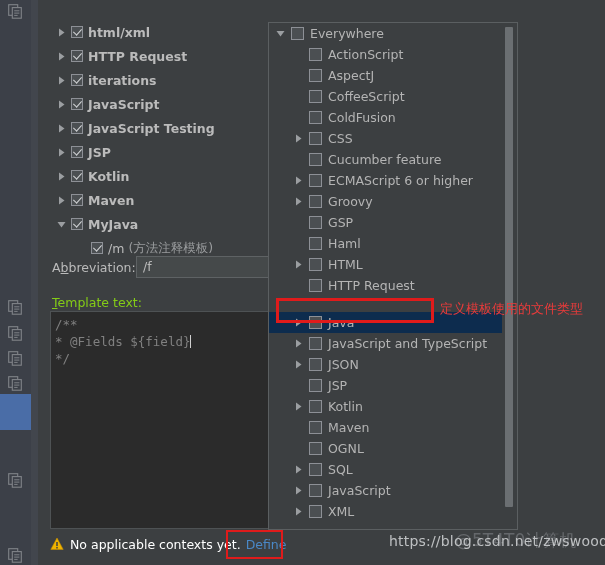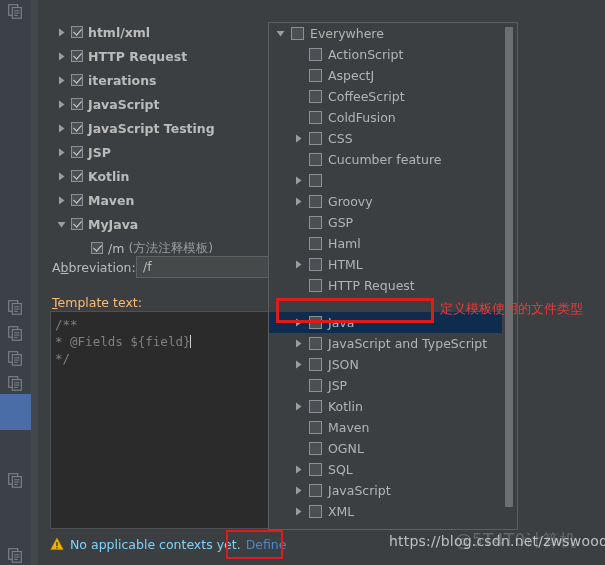--- a/index.html
+++ b/index.html
@@ -117,21 +117,21 @@
     border: 1px solid #5e6264;
     color: #bbbbbb;
     font-size: 12.5px;
     line-height: 20px;
     padding-left: 6px;
   }
 
   
   .tt-label {
     position: absolute; left: 14px; top: 295px;
-    color: #fdba74; font-size: 12.5px;
+    color: #84cc16; font-size: 12.5px;
   }
   .tt-area {
     position: absolute; left: 12px; top: 311px;
     width: 258px; height: 218px;
     background: #2b2b2b;
     border: 1px solid #4e5254;
     box-sizing: border-box;
     overflow: hidden;
     padding: 4px 0 0 4px;
   }
@@ -443,21 +443,21 @@
       </div>
 
     <div class="status">
       <span class="warn-icon">
         <svg width="14" height="14" viewBox="0 0 14 14">
           <path d="M7 1 L13.2 12.4 L0.8 12.4 Z" fill="#f0b400" stroke="#c79100" stroke-width="0.6"></path>
           <rect x="6.25" y="5" width="1.5" height="4.1" fill="#3c3f41"></rect>
           <rect x="6.25" y="10" width="1.5" height="1.5" fill="#3c3f41"></rect>
         </svg>
       </span>
-      <span class="status-text" style="color: #7dd3fc;">No applicable contexts yet.</span>
+      <span class="status-text" style="color: #ffffff;">No applicable contexts yet.</span>
       <span class="define-link" style="color: rgb(74, 136, 199);">Define</span>
     </div>
   </div>
 
   <div class="define-box" style="border-color: rgb(224, 27, 27);"></div>
 
   <div class="popup">
     <div class="popup-list" id="popup-list">
         <div class="p-row">
           <span class="p-tw">
@@ -502,20 +502,21 @@
           <span class="p-cb"></span>
           <span>Cucumber feature</span>
         </div>
         <div class="p-row lvl2">
           <span class="p-tw">
             <svg width="9" height="9" viewBox="0 0 9 9">
               <path d="M2 0.5 L7.5 4.5 L2 8.5 Z" fill="#9b9ea1"></path>
             </svg>
           </span>
           <span class="p-cb"></span>
+          <span>ECMAScript 6 or higher</span>
         </div>
         <div class="p-row lvl2">
           <span class="p-tw">
             <svg width="9" height="9" viewBox="0 0 9 9">
               <path d="M2 0.5 L7.5 4.5 L2 8.5 Z" fill="#9b9ea1"></path>
             </svg>
           </span>
           <span class="p-cb"></span>
           <span>Groovy</span>
         </div>

